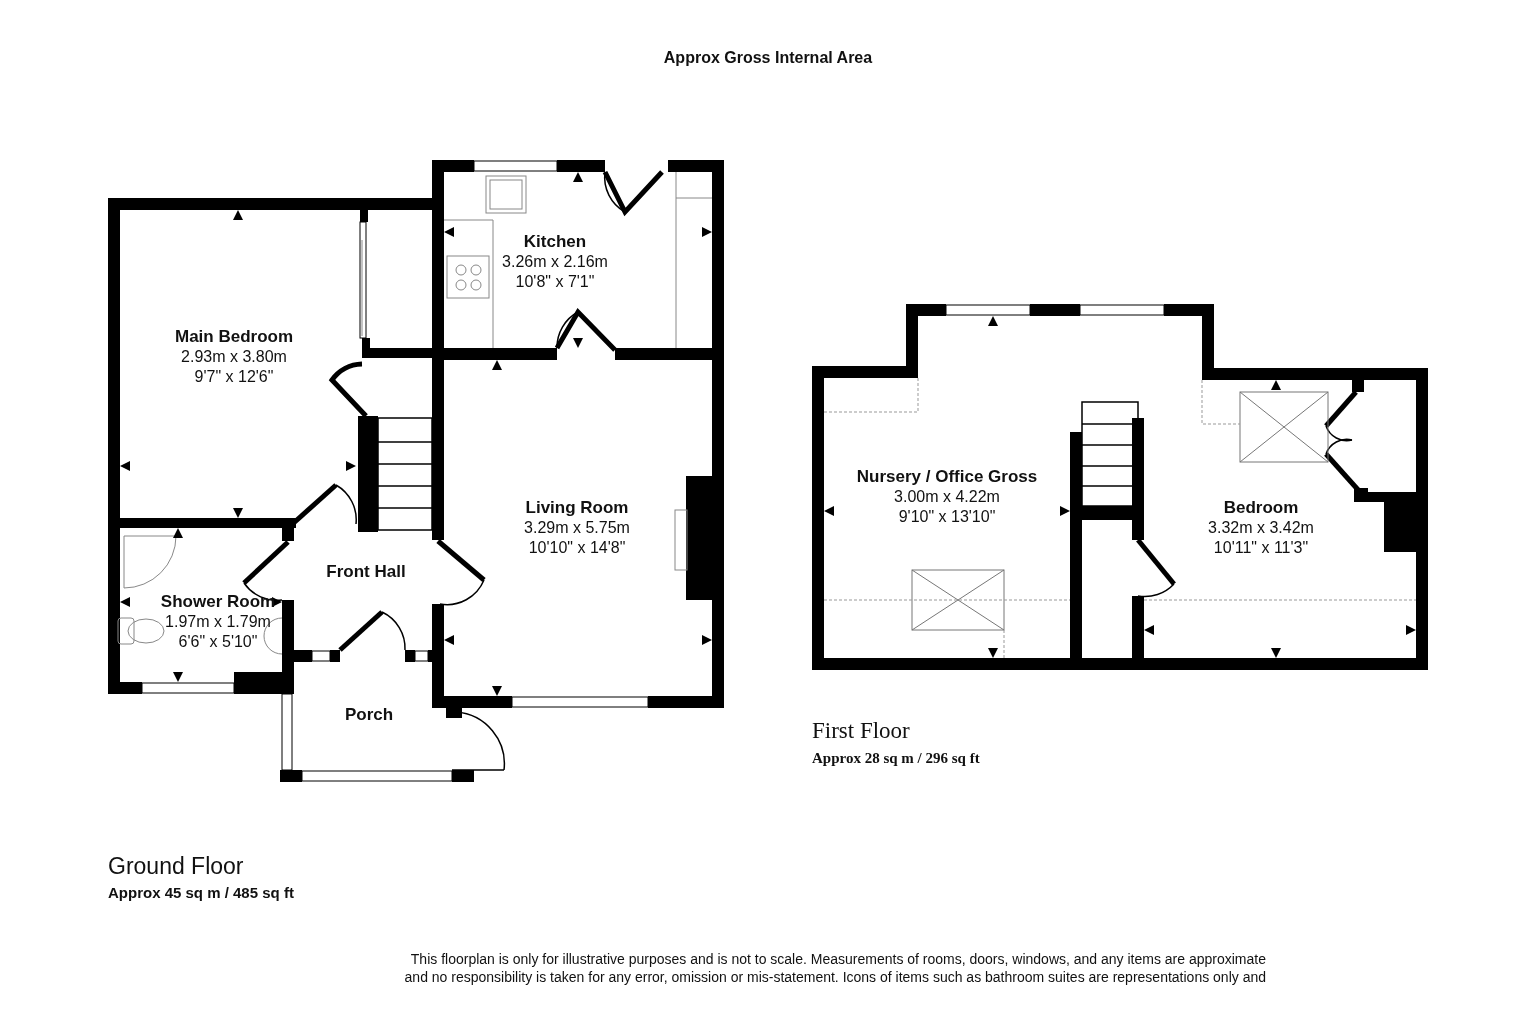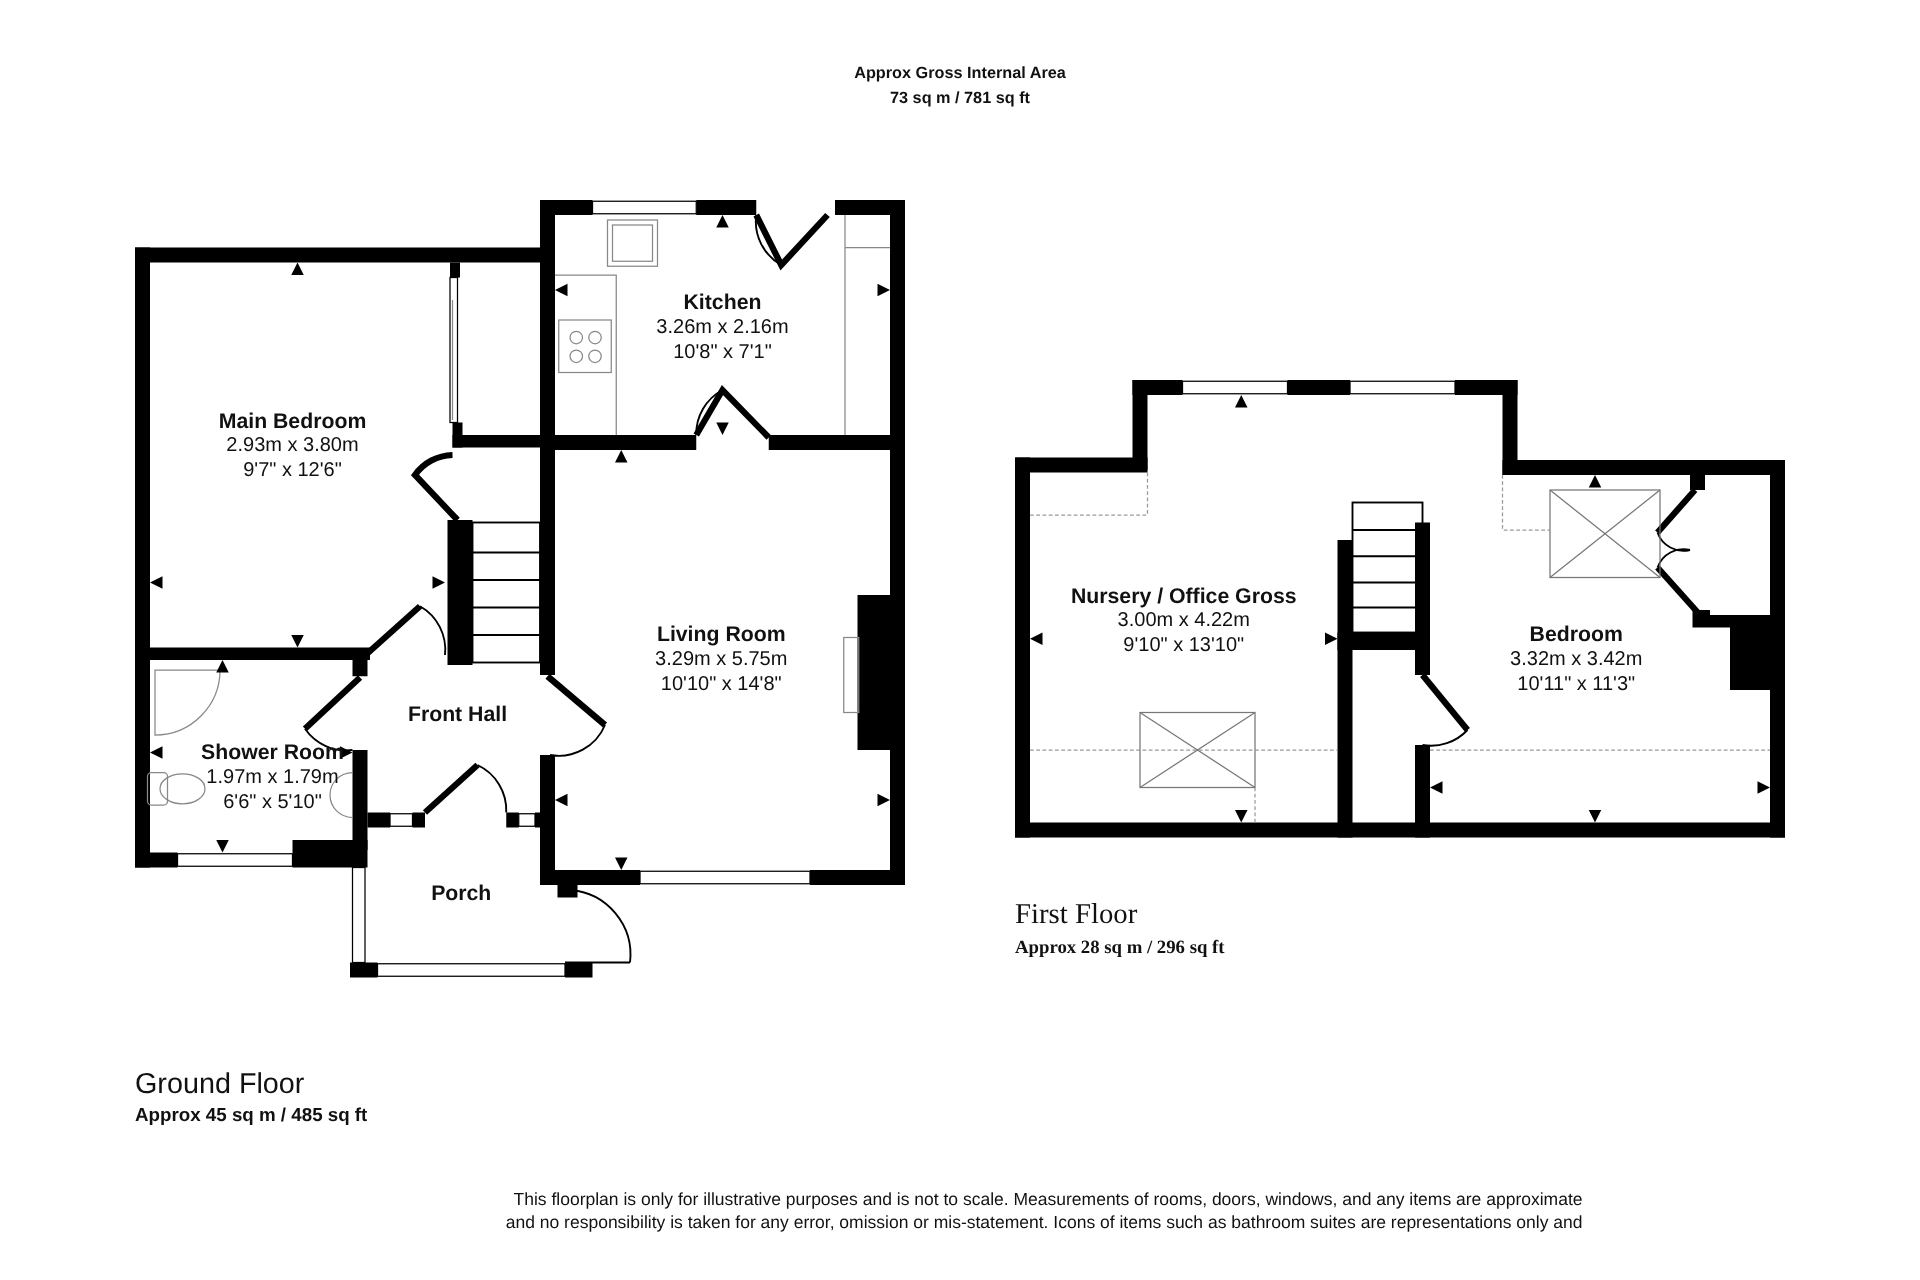--- a/index.html
+++ b/index.html
@@ -1,31 +1,30 @@
 <!DOCTYPE html>
 <html><head>
 <meta charset="utf-8">
 <style>
   html, body { margin: 0; padding: 0; background: #ffffff; }
   body { width: 1536px; height: 1024px; position: relative; overflow: hidden; font-family: "Liberation Sans", sans-serif; color: #111; }
   .abs { position: absolute; }
-  .header { left: 0; width: 1536px; top: 48px; text-align: center; font-weight: bold; font-size: 13px; line-height: 20px; }
+  .header { left: 0; width: 1536px; top: 48px; text-align: center; font-weight: bold; font-size: 16px; line-height: 20px; }
   .floor-title { font-size: 23px; line-height: 26px; }
   .floor-area { font-weight: bold; font-size: 15px; line-height: 20px; margin-top: 4px; }
   .disclaimer { left: 270px; width: 996px; top: 950px; text-align: right; font-size: 14px; line-height: 18px; }
   svg { position: absolute; left: 0; top: 0; }
   .room-label { position: absolute; text-align: center; font-size: 16px; line-height: 20px; transform: translateX(-50%); white-space: nowrap; }
   .room-label .name { font-weight: bold; font-size: 17px; }
 </style>
 </head>
 <body>
 
 <div class="abs header">
   <div>Approx Gross Internal Area</div>
-  <div>73 sq m / 781 sq ft</div>
 </div>
 
 <svg width="1536" height="1024" viewBox="0 0 1536 1024">
   <g>
 
     <g fill="#000">
 
       <rect x="108" y="198" width="326" height="12"></rect>
       <rect x="108" y="198" width="12" height="496"></rect>
       <rect x="108" y="518" width="188" height="10"></rect>
@@ -207,21 +206,21 @@
       <polygon points="1416,630 1406,625 1406,635"></polygon>
     </g>
   </g>
 </svg>
 
 <div class="room-label" style="left:234px; top:327px;">
   <div class="name">Main Bedroom</div>
   <div>2.93m x 3.80m</div>
   <div>9'7" x 12'6"</div>
 </div>
-<div class="room-label" style="left:578px; top:232px;">
+<div class="room-label" style="left:555px; top:232px;">
   <div class="name">Kitchen</div>
   <div>3.26m x 2.16m</div>
   <div>10'8" x 7'1"</div>
 </div>
 <div class="room-label" style="left:577px; top:498px;">
   <div class="name">Living Room</div>
   <div>3.29m x 5.75m</div>
   <div>10'10" x 14'8"</div>
 </div>
 <div class="room-label" style="left:366px; top:562px;">

